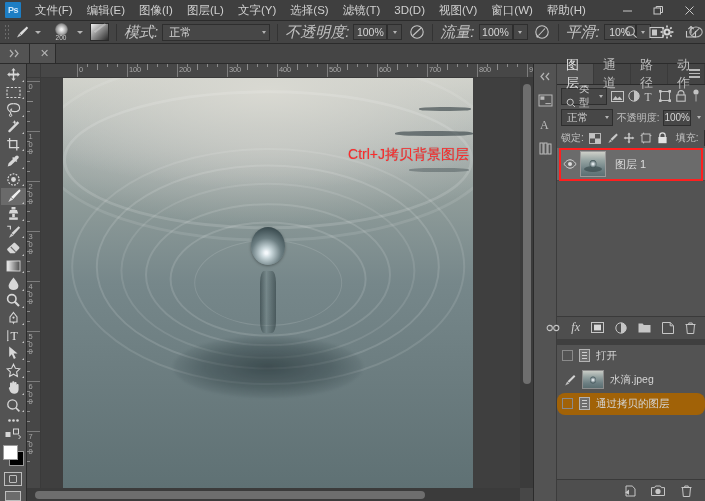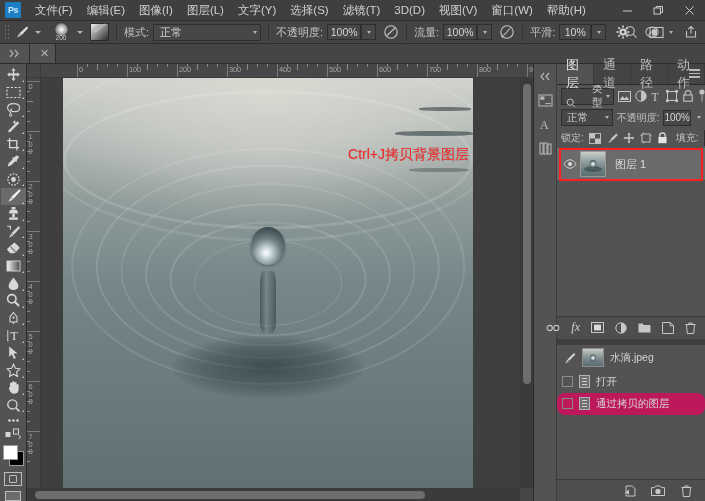--- a/index.html
+++ b/index.html
@@ -39,21 +39,21 @@
   
   .optionsbar {
     height: 23px; background: #444444; display: flex; align-items: center;
     border-bottom: 1px solid #2b2b2b; flex: 0 0 23px; padding-left: 4px;
     position: relative;
   }
   .grip { width: 6px; height: 16px; opacity: .55; margin-right: 3px;
     background-image: radial-gradient(#8a8a8a 0.8px, transparent 0.9px);
     background-size: 3px 4px; }
   .opt-sep { width: 1px; height: 17px; background: #333; margin: 0 7px; }
-  .opt-label { color: #c2c2c2; font-size: 11px; margin-right: 4px; white-space: nowrap; }
+  .opt-label { color: #c2c2c2; font-size: 15px; margin-right: 4px; white-space: nowrap; font-style: italic; }
   .opt-field {
     background: #474747; border: 1px solid #2e2e2e; color: #d6d6d6;
     height: 16px; line-height: 14px; font-size: 10.5px; padding: 0 4px;
     display: flex; align-items: center;
   }
   .opt-drop {
     background: #474747; border: 1px solid #2e2e2e; color: #d6d6d6;
     height: 17px; display: flex; align-items: center; padding: 0 3px 0 6px;
     font-size: 11px; justify-content: space-between;
   }
@@ -299,21 +299,21 @@
 
   .panel-gap { height: 6px; background: #3f3f3f; }
 
   .hist-tabs { height: 20px; background: #444; display:flex; align-items:stretch;
     border-bottom:1px solid #2b2b2b; position:relative; }
   .hist-list { flex: 1; background: #535353; }
   .hist-row {
     height: 22px; display: flex; align-items: center; font-size: 10.5px;
     color: #d4d4d4; padding-left: 5px; gap: 6px;
   }
-  .hist-row.selected { background: #be185d; border-radius: 8px; }
+  .hist-row.selected { background: #a16207; border-radius: 8px; }
   .hist-snap-thumb {
     width: 22px; height: 19px; border: 1px solid #8d8d8d; position: relative;
     background: linear-gradient(#c8cbc5 0%, #93a1a0 36%, #6c7e82 72%, #5b6e71 100%);
   }
   .hist-snap-thumb::after {
     content:''; position:absolute; left:50%; top:52%; width:6px; height:7px;
     transform:translate(-50%,-50%); border-radius:50%;
     background: radial-gradient(circle,#e9f0f3 10%,#42555a 70%,#32454a 100%);
   }
   .hist-check { width: 11px; height: 11px; border: 1px solid #8a8a8a; }
@@ -837,21 +837,21 @@
           <div class="ptab">动作</div>
           <div class="panel-menu">
               <i></i>
               <i></i>
               <i></i>
             </div>
         </div>
 
         <div class="filter-row">
           <div class="filter-sel">
-            <span style="display:flex;align-items:flex-end;gap:16px">
+            <span style="display:flex;align-items:flex-end;gap:3px">
               <span>
                 <svg width="10" height="10" viewBox="0 0 10 10">
                     <circle cx="4.2" cy="4.2" r="3.1" fill="none" stroke="#c6c6c6" stroke-width="1"></circle>
                     <line x1="6.5" y1="6.5" x2="9" y2="9" stroke="#c6c6c6" stroke-width="1"></line>
                   </svg>
               </span>
               <span>类型</span>
             </span>
             <span class="caret sm" style="margin:0"></span>
           </div>
@@ -997,37 +997,37 @@
             <svg width="11" height="12" viewBox="0 0 11 12">
                 <path d="M1.5 2.5 H9.5 L8.7 11.5 H2.3 z" fill="none" stroke="#c6c6c6" stroke-width="1"></path>
                 <path d="M0.5 2.5 H10.5 M3.8 2.5 V1 H7.2 V2.5" fill="none" stroke="#c6c6c6" stroke-width="1"></path>
               </svg>
           </div>
         </div>
 
         <div class="panel-gap"></div>
 
         <div class="hist-list">
+          <div class="hist-row">
+            <div class="hist-check"></div>
+            <div class="hist-doc">
+                <i></i>
+              </div>
+            <span>打开</span>
+          </div>
           <div class="hist-row" style="height:26px">
             <div style="width:14px;display:flex;justify-content:center">
               <svg width="13" height="12" viewBox="0 0 13 12">
                   <path d="M11 1 L4.6 7.2 l1.5 1.5 L12.4 2.4 z" fill="#d4d4d4"></path>
                   <path d="M4.2 7.6 L2.2 11.4 l4-1.9 z" fill="#bfbfbf"></path>
                 </svg>
             </div>
             <div class="hist-snap-thumb"></div>
             <span>水滴.jpeg</span>
           </div>
-          <div class="hist-row">
-            <div class="hist-check"></div>
-            <div class="hist-doc">
-                <i></i>
-              </div>
-            <span>打开</span>
-          </div>
           <div class="hist-row selected">
             <div class="hist-check"></div>
             <div class="hist-doc">
                 <i></i>
               </div>
             <span>通过拷贝的图层</span>
           </div>
         </div>
         <div class="hist-bottom">
           <div class="lb-ic">

